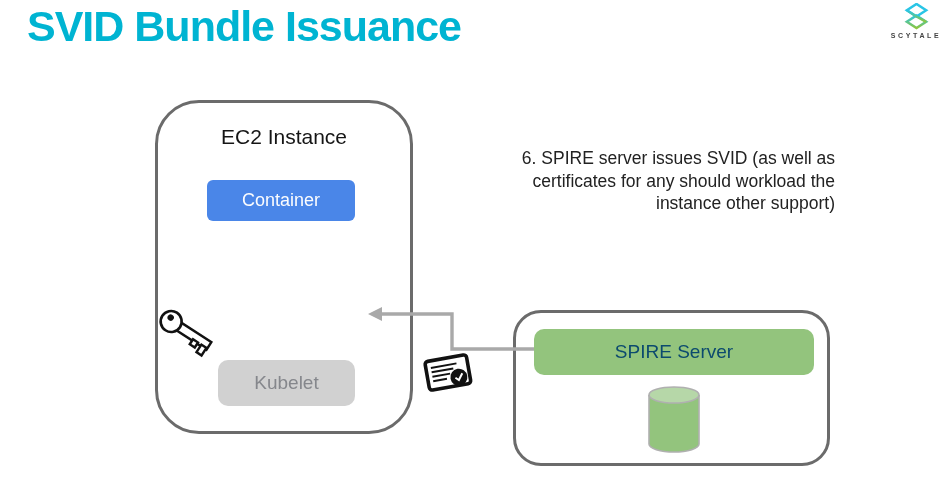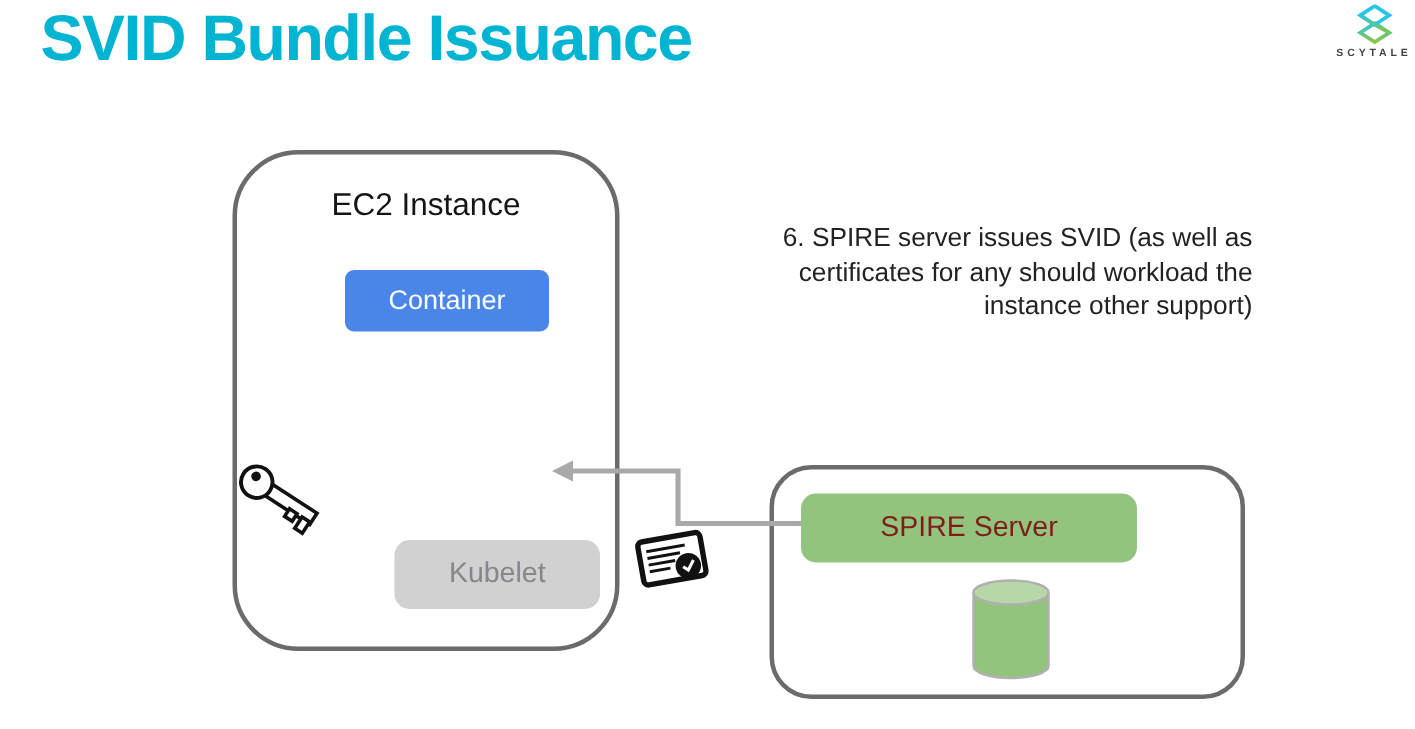--- a/index.html
+++ b/index.html
@@ -57,46 +57,46 @@
   }
 
   .node {
     position: absolute;
     display: flex;
     align-items: center;
     justify-content: center;
     white-space: nowrap;
   }
   .node-container {
-    left: 72px; top: 77px; width: 136px; height: 41px;
+    left: 49px; top: 77px; width: 148px; height: 41px;
     background: #4a86e8; border-radius: 6px;
     color: #fbfcfe; font-size: 18px;
   }
   .node-workload-api {
     left: 67px; top: 167px; width: 108px; height: 34px;
     background: #fcf0c9; border-radius: 8px;
     color: #dba32a; font-size: 15px;
     align-items: flex-start; padding-top: 5px;
     z-index: 1;
   }
   .node-spire-agent {
     left: 42px; top: 192px; width: 174px; height: 46px;
     background: #93c47d; border-radius: 10px;
     color: #1e5a73; font-size: 19px;
     z-index: 2;
   }
   .node-kubelet {
     left: 60px; top: 257px; width: 137px; height: 46px;
     background: #d1d1d1; border-radius: 10px;
-    color: #85878c; font-size: 19px; margin-left: 45px;
+    color: #85878c; font-size: 19px;
   }
   .node-spire-server {
-    left: 18px; top: 16px; width: 224px; height: 46px;
+    left: 18px; top: 16px; width: 280px; height: 46px;
     background: #93c47d; border-radius: 10px;
-    color: #7f1d1d; font-size: 19px;
+    color: #0c4a6e; font-size: 19px;
   }
 
   .annotation {
     position: absolute;
     left: 450px; top: 147px; width: 385px;
     text-align: right;
     font-size: 17.5px;
     line-height: 22.5px;
     color: #222222;
   }

